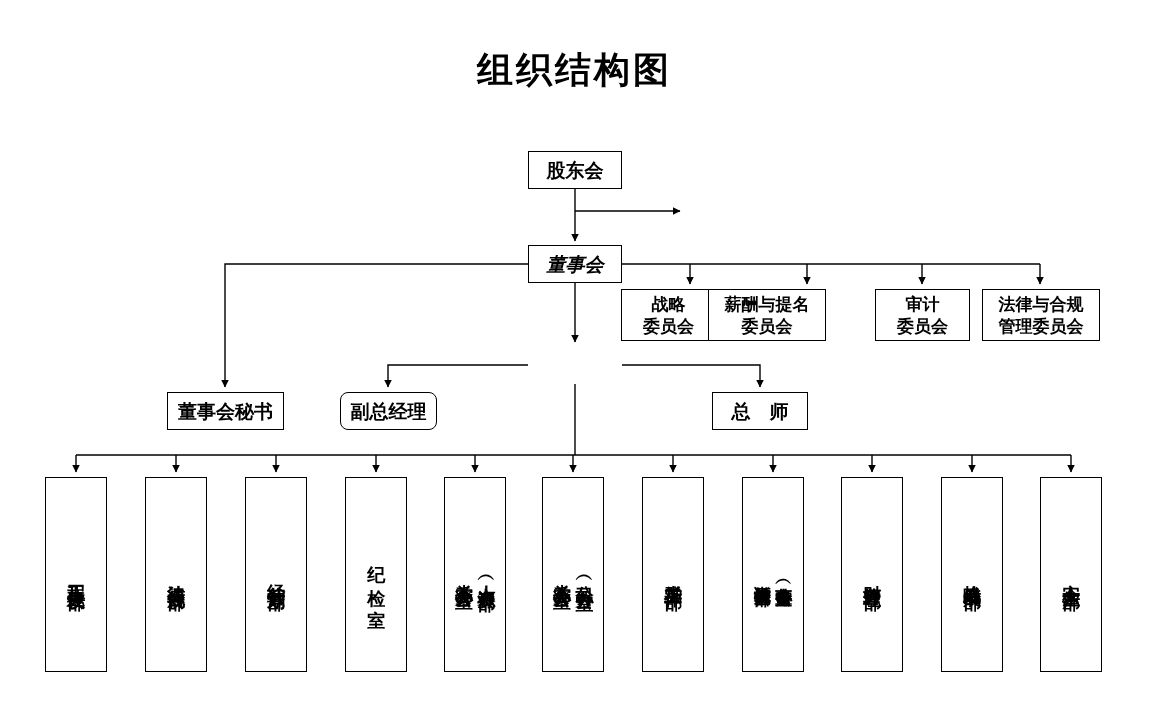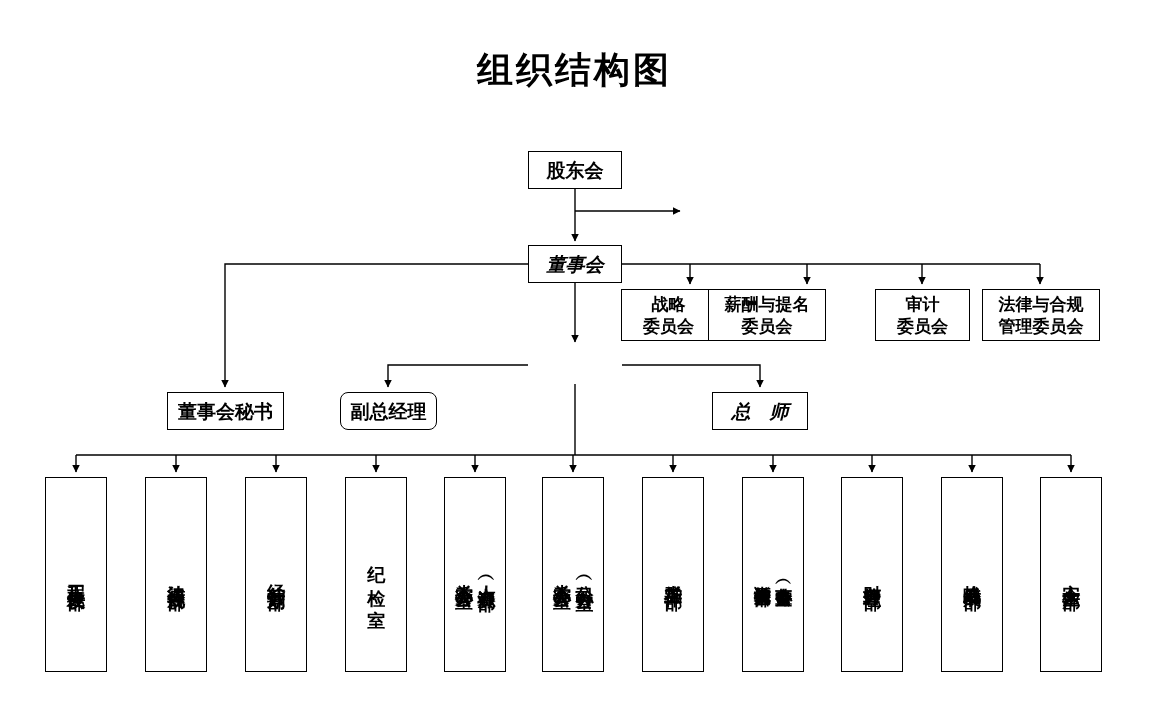--- a/index.html
+++ b/index.html
@@ -94,21 +94,21 @@
   <div class="box h-node" style="left:528px;top:151px;width:94px;height:38px;">股东会</div>
 
 
   <div class="box h-node" style="left:528px;top:245px;width:94px;height:38px;font-style:italic;">董事会</div>
 
 
   <div class="box h-node" style="left:167px;top:392px;width:117px;height:38px;">董事会秘书</div>
 
   <div class="box h-node" style="left:340px;top:392px;width:97px;height:38px;border-radius:8px;">副总经理</div>
 
-  <div class="box h-node" style="left:712px;top:392px;width:96px;height:38px;font-style:italic;">总　师</div>
+  <div class="box h-node" style="left:712px;top:392px;width:96px;height:38px;">总　师</div>
 
   <div class="box committee" style="left:621px;width:95px;">战略
 委员会</div>
   <div class="box committee" style="left:708px;width:118px;">薪酬与提名
 委员会</div>
   <div class="box committee" style="left:875px;width:95px;">审计
 委员会</div>
   <div class="box committee" style="left:982px;width:118px;">法律与合规
 管理委员会</div>
 

